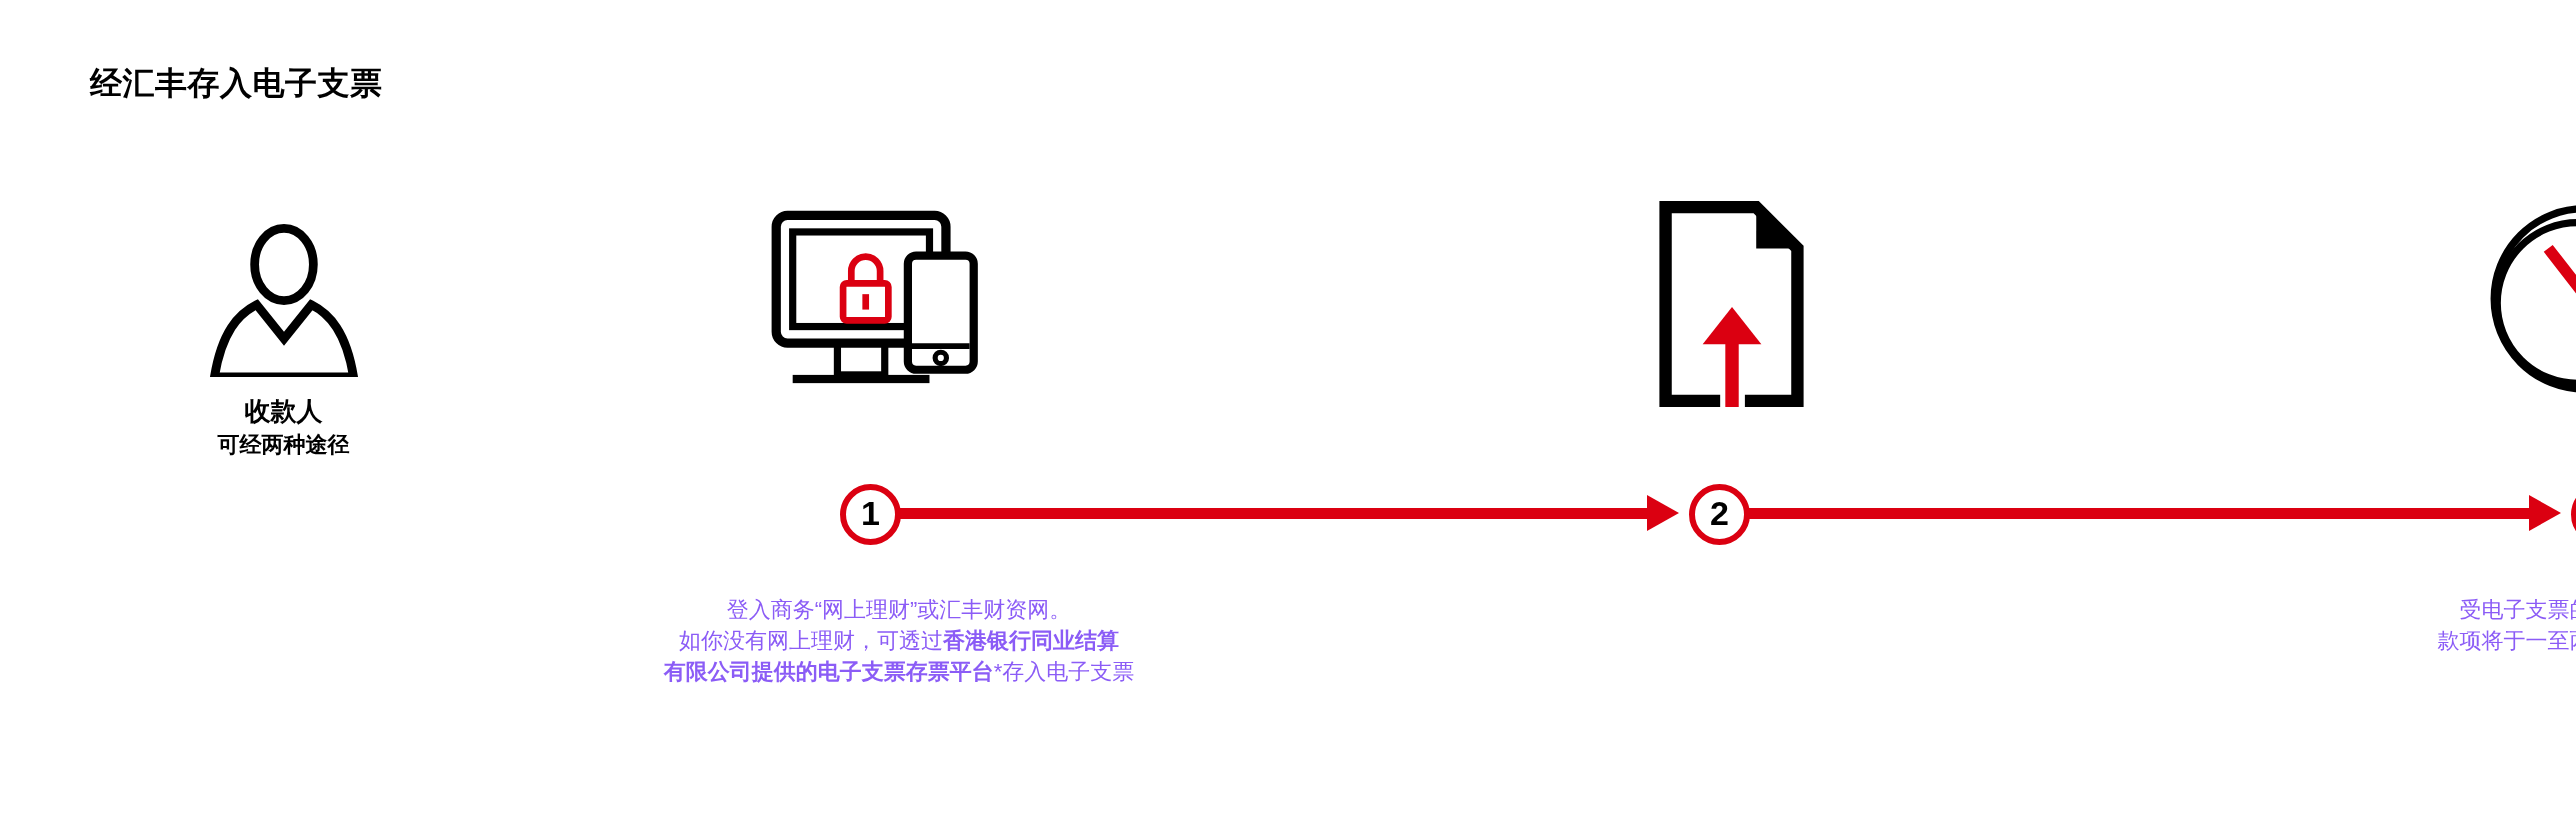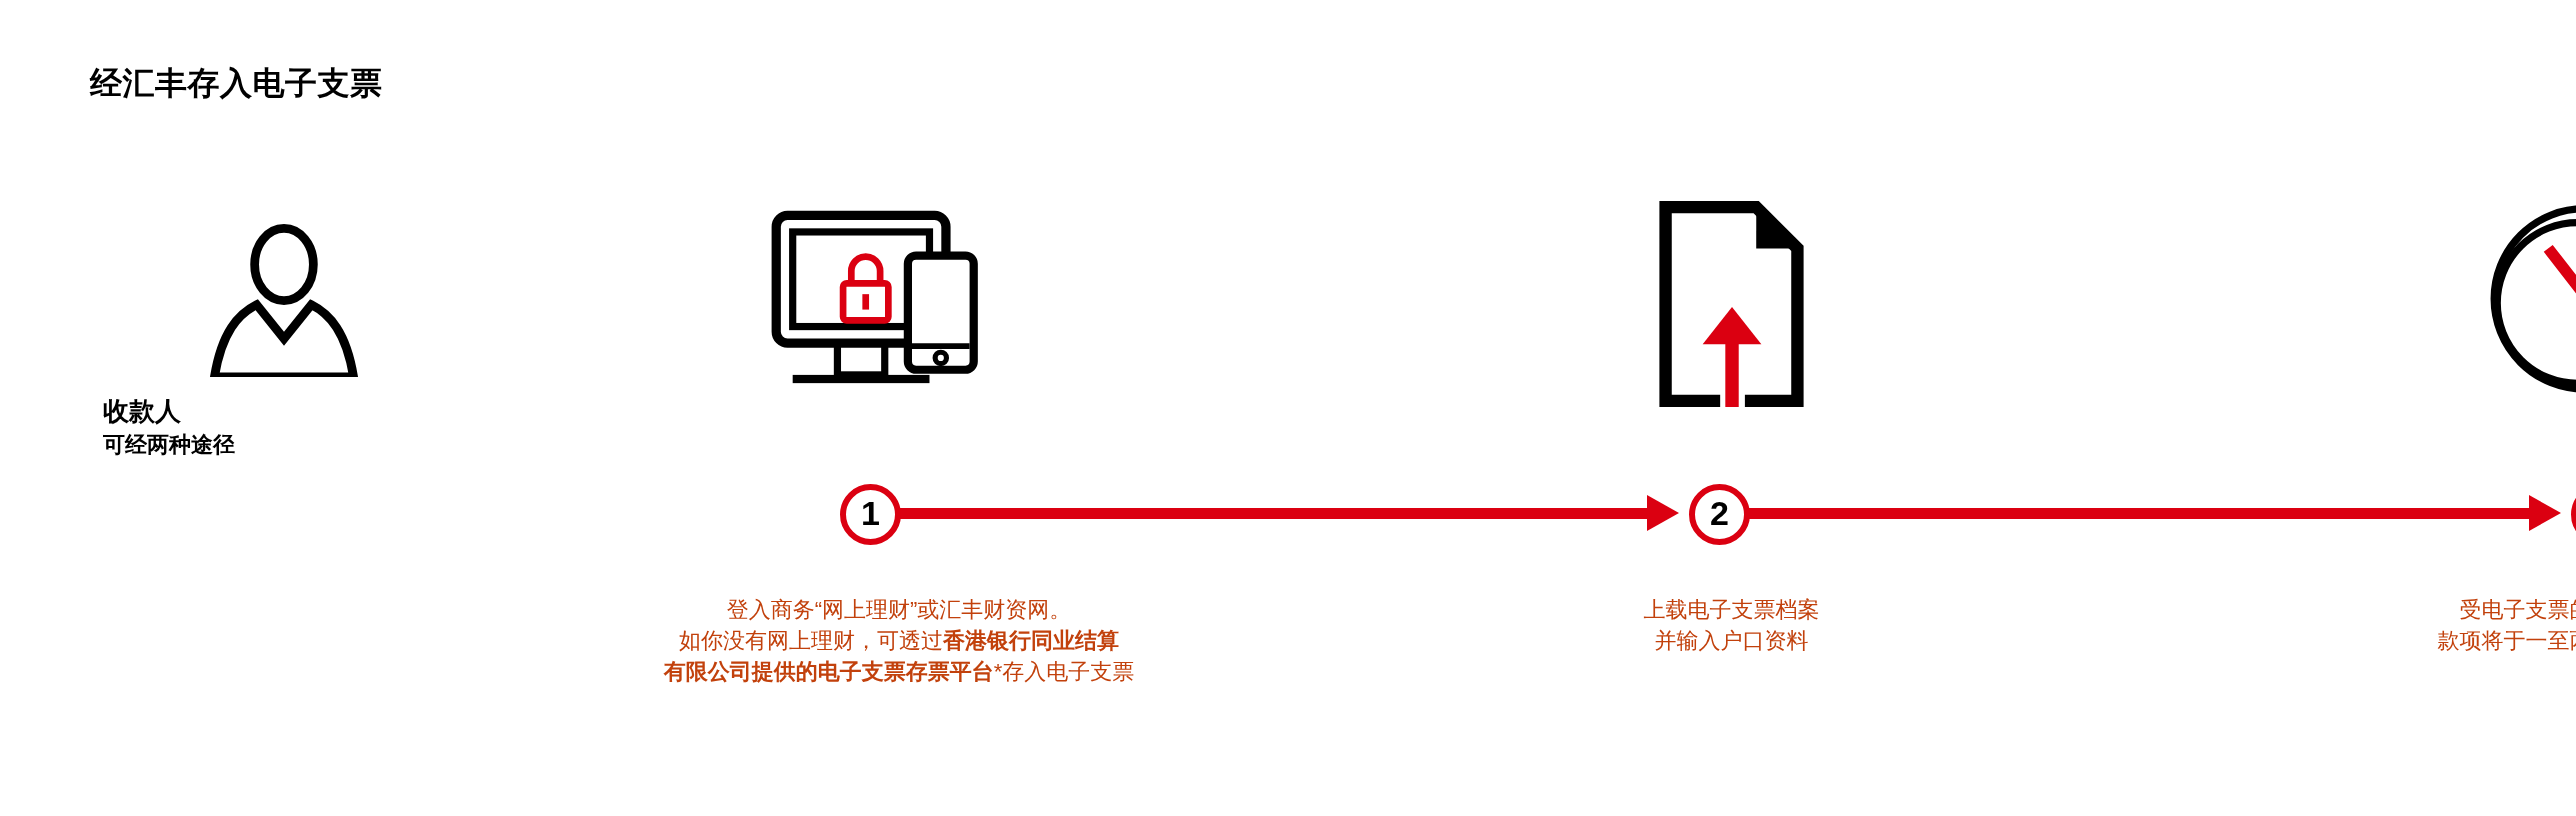--- a/index.html
+++ b/index.html
@@ -37,20 +37,21 @@
     width: 2933px;
     height: 816px;
   }
 
   
   .payee-col {
     position: absolute;
     left: 103px;
     top: 222px;
     width: 361px;
+    text-align: center;
   }
   .payee-icon {
     display: block;
     margin: 0 auto;
   }
   .payee-label {
     margin-top: 17.5px;
     font-size: 26px;
     font-weight: bold;
     line-height: 1.25;
@@ -124,21 +125,21 @@
   }
   .arrow-head.h1 { left: 1647px; }
   .arrow-head.h2 { left: 2529px; }
 
   
   .caption {
     position: absolute;
     text-align: center;
     font-size: 22px;
     line-height: 1.42;
-    color: #c2410c;
+    color: #8b5cf6;
   }
   .caption.cap1 { left: 335px; top: 594px; width: 1128px; }
   .caption.cap2 { left: 1448px; top: 594px; width: 567px; }
   .caption.cap3 { left: 2231px; top: 594px; width: 721px; }
   .caption .line { display: block; white-space: nowrap; }
   .caption b { font-weight: bold; }
 </style>
 </head>
 <body>
 
@@ -225,23 +226,19 @@
     <div class="step-circle c3">
       
     </div>
   </div>
 
   <div class="caption cap1">
       <span class="line"><span>登入商务“网上理财”或汇丰财资网。</span></span>
       <span class="line"><span>如你没有网上理财，可透过</span><b>香港银行同业结算</b></span>
       <span class="line"><b>有限公司提供的电子支票存票平台</b><span>*</span><span>存入电子支票</span></span>
     </div>
-  <div class="caption cap2">
-      <span class="line"><span>上载电子支票档案</span></span>
-      <span class="line"><span>并输入户口资料</span></span>
-    </div>
   <div class="caption cap3">
       <span class="line"><span>受电子支票的结算所规范，</span></span>
       <span class="line"><span>款项将于一至两个营业日内存入</span></span>
     </div>
 
 </div>
 
 
 </body></html>

